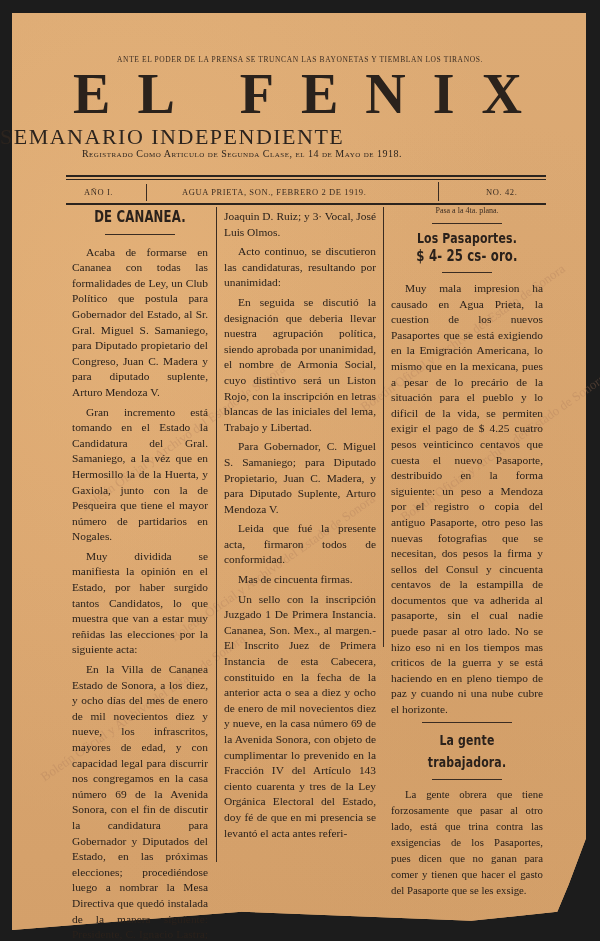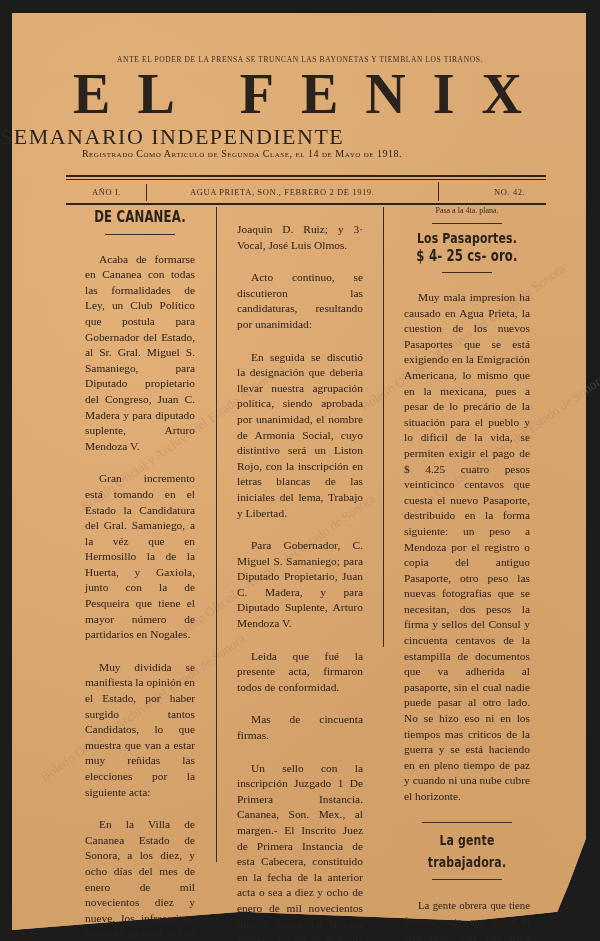--- a/index.html
+++ b/index.html
@@ -40,28 +40,28 @@
     letter-spacing:1.5px; color:#2c241e;
   }
   .registered {
     position:absolute; left:0; width:484px; top:148px; text-align:center;
     font-family:"Liberation Serif", serif; font-size:10px;
     font-variant:small-caps; letter-spacing:0.5px; color:#2c241e;
   }
   .rule { position:absolute; background:#2c241e; }
   .infobar { position:absolute; top:182px; height:20px; left:66px; width:480px;
     font-family:"Liberation Serif", serif; font-size:8.5px; color:#3a2c22; letter-spacing:0.6px; }
-  .infobar span { position:absolute; top:5px;margin-left:8px; }
+  .infobar span { position:absolute; top:5px; }
   .vsep { position:absolute; width:1px; background:#3a2c22; }
   .col {
     position:absolute; top:205px;
     font-family:"Liberation Serif", serif; font-size:11.4px; line-height:15.6px;
     color:#2a211b; text-align:justify;
   }
-  .col p { margin:17px; text-indent:14px; }
+  .col p { margin:4px; text-indent:14px; }
   .head {
     font-family:"DejaVu Sans", sans-serif; font-weight:bold; text-align:center;
     color:#2a211b; transform:scaleX(0.78); letter-spacing:0.2px;
   }
   .shortrule { height:1px; background:#3a2c22; margin:6px auto; }
   .note { text-align:center; font-size:8px; line-height:12px; color:#3a2c22; }
 </style>
 </head>
 <body>
 

